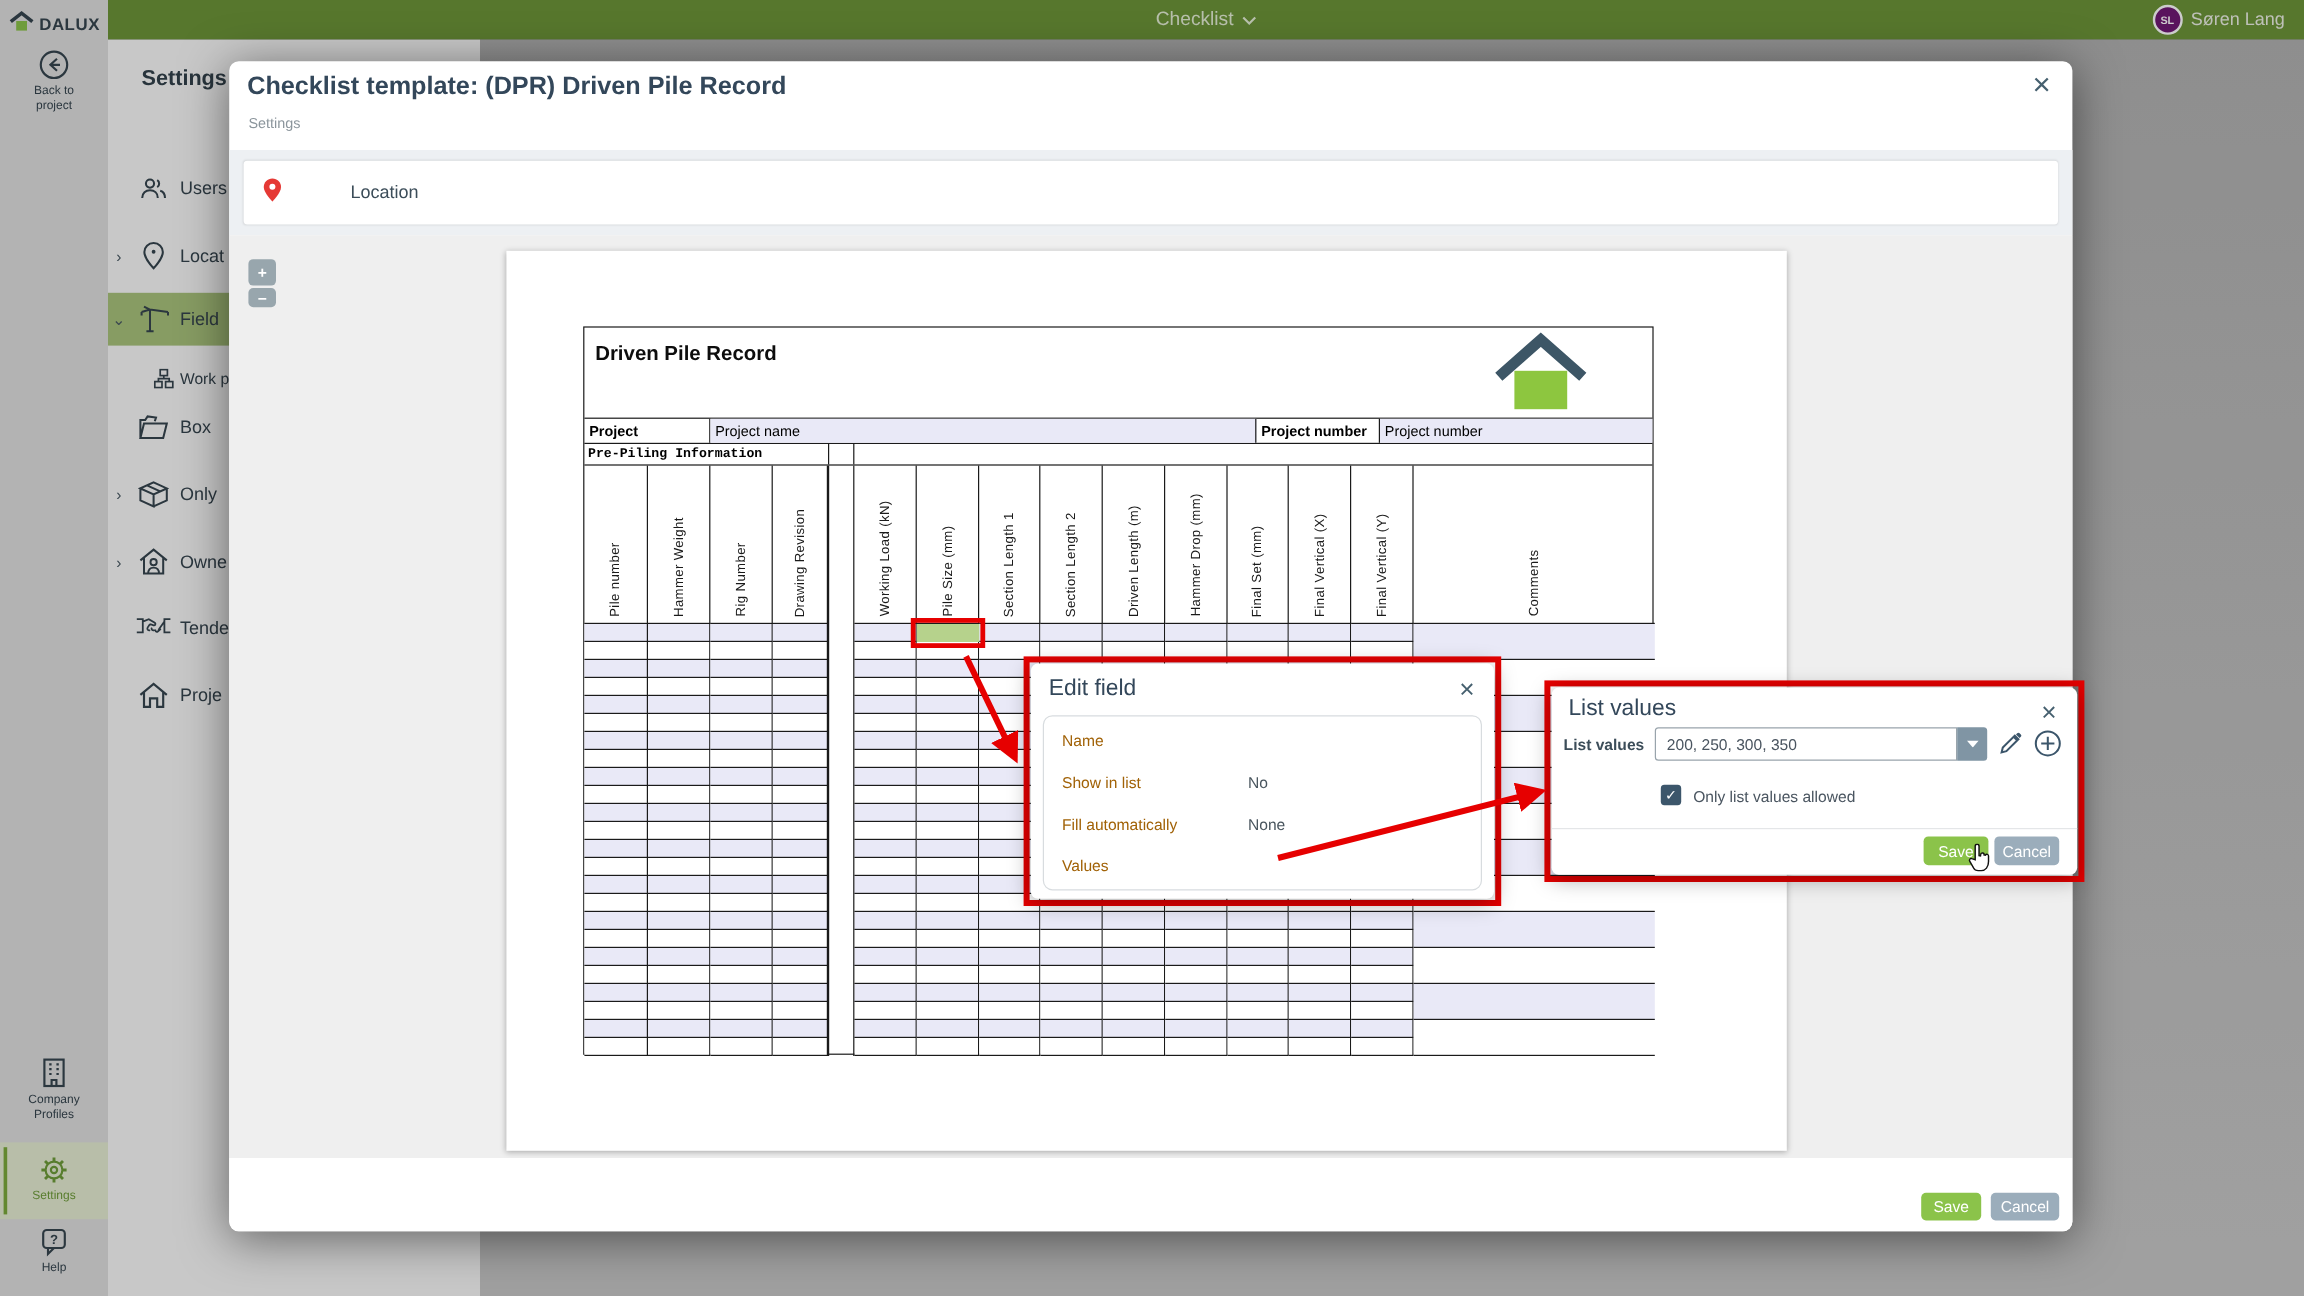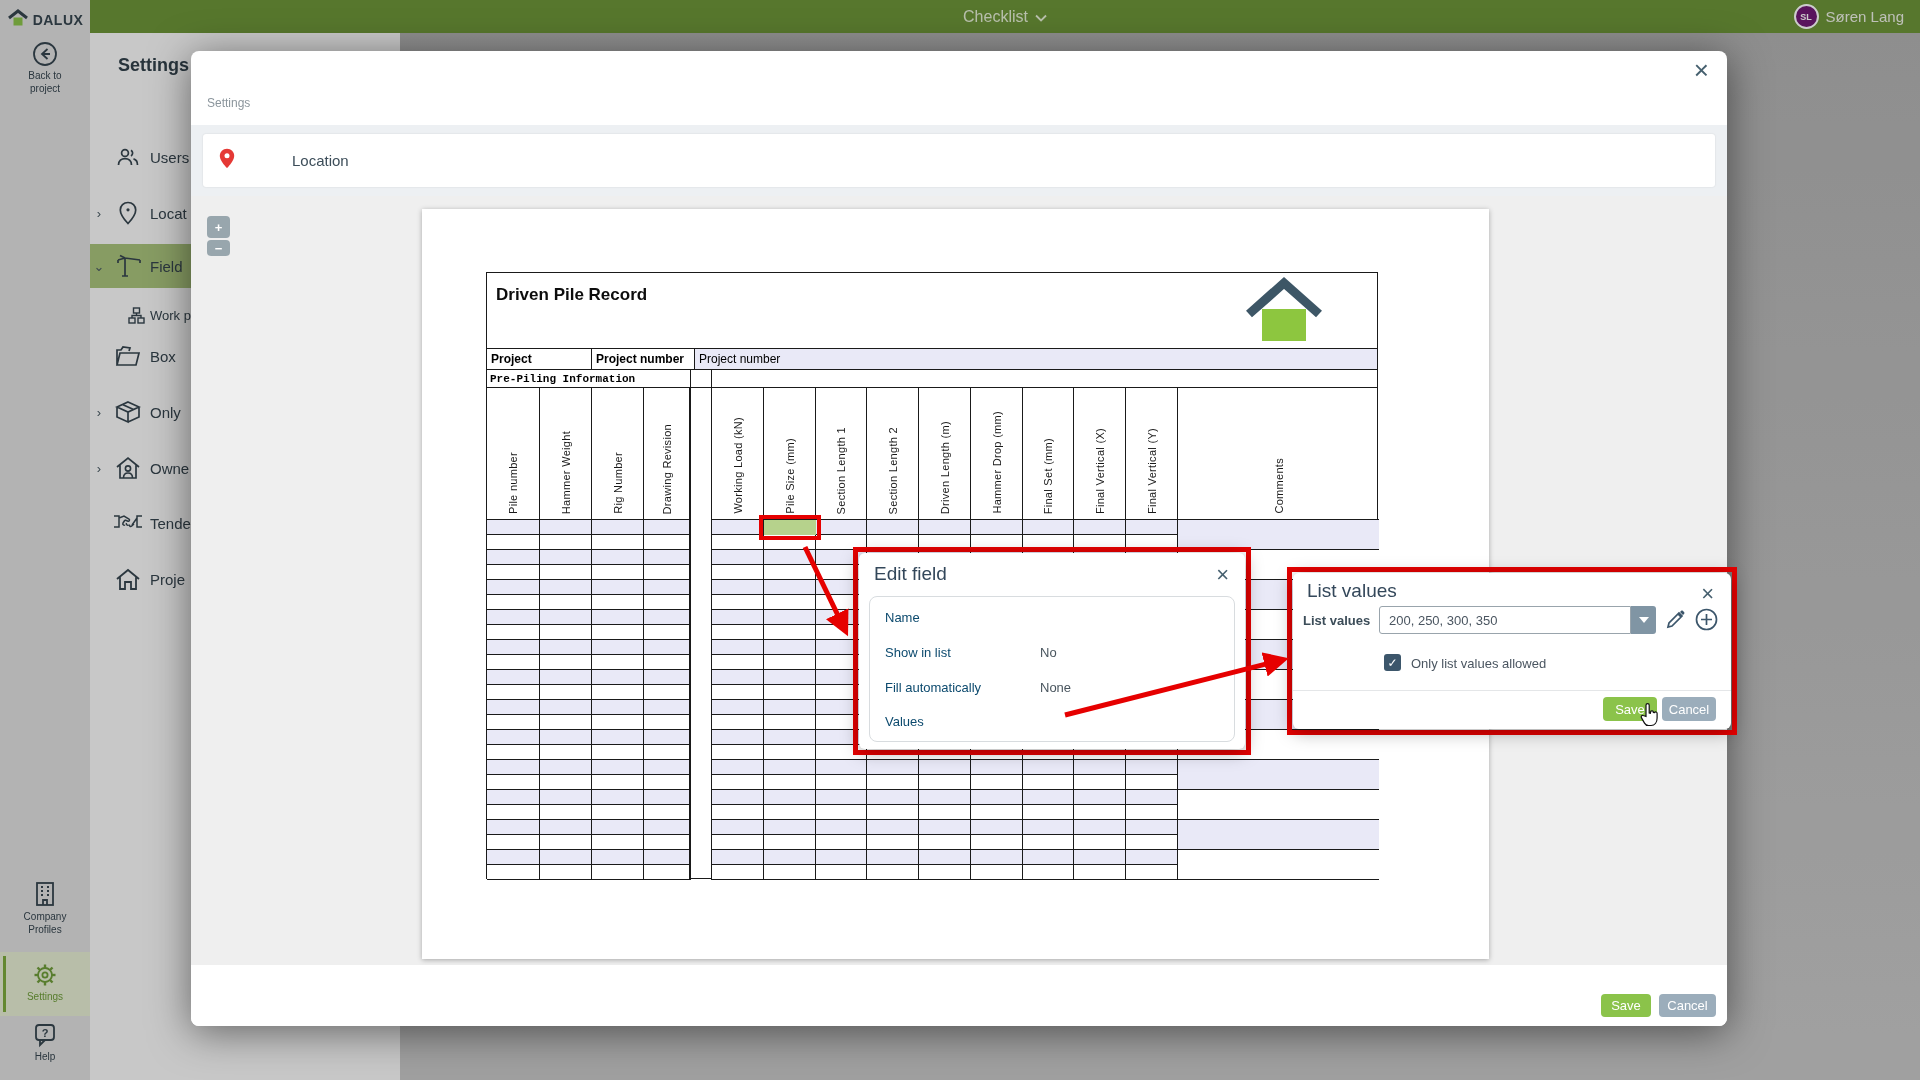--- a/index.html
+++ b/index.html
@@ -98,21 +98,21 @@
   .dialog-title { font-size:19px; color:#33475a; font-weight:500; }
   .dialog-close { position:absolute; font-size:22px; color:#46606f; line-height:1; cursor:pointer; }
 
   #edit-box { left:853px; top:547px; width:398px; height:208px; }
   #edit-dialog { position:absolute; inset:1px; border-radius:6px; background:#fff; }
   #edit-title { position:absolute; left:15px; top:10px; }
   #edit-close { right:16px; top:11px; }
   #edit-card { position:absolute; left:10px; top:43px; right:10px; height:146px; border:1px solid #d8dcdf;
                border-radius:8px; background:#fff; }
   .ef-row { position:absolute; left:15px; right:10px; height:20px; font-size:13px; }
-  .ef-label { position:absolute; left:0; color:#0c4a6e; }
+  .ef-label { position:absolute; left:0; color:#a16207; }
   .ef-value { position:absolute; left:155px; color:#49555e; }
 
   #list-box { left:1287px; top:567px; width:450px; height:168px; }
   #list-dialog { position:absolute; inset:1px; border-radius:6px; background:#fff; }
   #list-title { position:absolute; left:14px; top:7px; }
   #list-close { right:17px; top:10px; }
   #list-field-label { position:absolute; left:10px; top:40px; font-size:13px; font-weight:bold; color:#3c4d59; }
   #list-input-wrap { position:absolute; left:86px; top:33px; width:252px; height:28px; border:1px solid #99a4ac;
                      border-radius:3px 0 0 3px; background:#fff; display:flex; align-items:center; }
   #list-input-text { padding-left:9px; font-size:13px; color:#4a5560; }
@@ -300,20 +300,21 @@
           </div>
         </div>
     </div>
 
     <div id="right-content"></div>
   </div>
 
   <div id="dim"></div>
 
   <div id="modal">
+    <div id="modal-title">Checklist template: (DPR) Driven Pile Record</div>
     <div id="modal-close">×</div>
     <div id="modal-breadcrumb">Settings</div>
 
     <div id="location-strip">
       <div id="location-bar">
         <span>
           <svg width="16" height="21" viewBox="0 0 16 21">
               <path d="M8,0.8 C3.9,0.8 0.8,4 0.8,7.9 C0.8,13 8,20 8,20 C8,20 15.2,13 15.2,7.9 C15.2,4 12.1,0.8 8,0.8 Z" fill="#e53935"></path>
               <circle cx="8" cy="7.7" r="2.5" fill="#fff"></circle>
             </svg>
@@ -332,20 +333,21 @@
             <span id="doc-title">Driven Pile Record</span>
             <span id="doc-logo">
               <svg width="82" height="68" viewBox="0 0 82 68">
                   <polyline points="6,38 41,7 76,38" fill="none" stroke="#3d5666" stroke-width="9"></polyline>
                   <rect x="19" y="33" width="44" height="32" fill="#8dc63f"></rect>
                 </svg>
             </span>
           </div>
           <div class="cellrow" id="project-row">
             <div style="width:105px; font-weight:bold;">Project</div>
+            <div style="width:455px;" class="lav">Project name</div>
             <div style="width:103px; font-weight:bold;">Project number</div>
             <div style="flex:1;" class="lav">Project number</div>
           </div>
           <div class="cellrow" id="section-row">
             <div id="sec-left">Pre-Piling Information</div>
             <div id="sec-gap"></div>
           </div>
           <div id="doc-header-cells">
               <div class="hcell" style="left: 0px; width: 53px;">
                 <span>Pile number</span>

